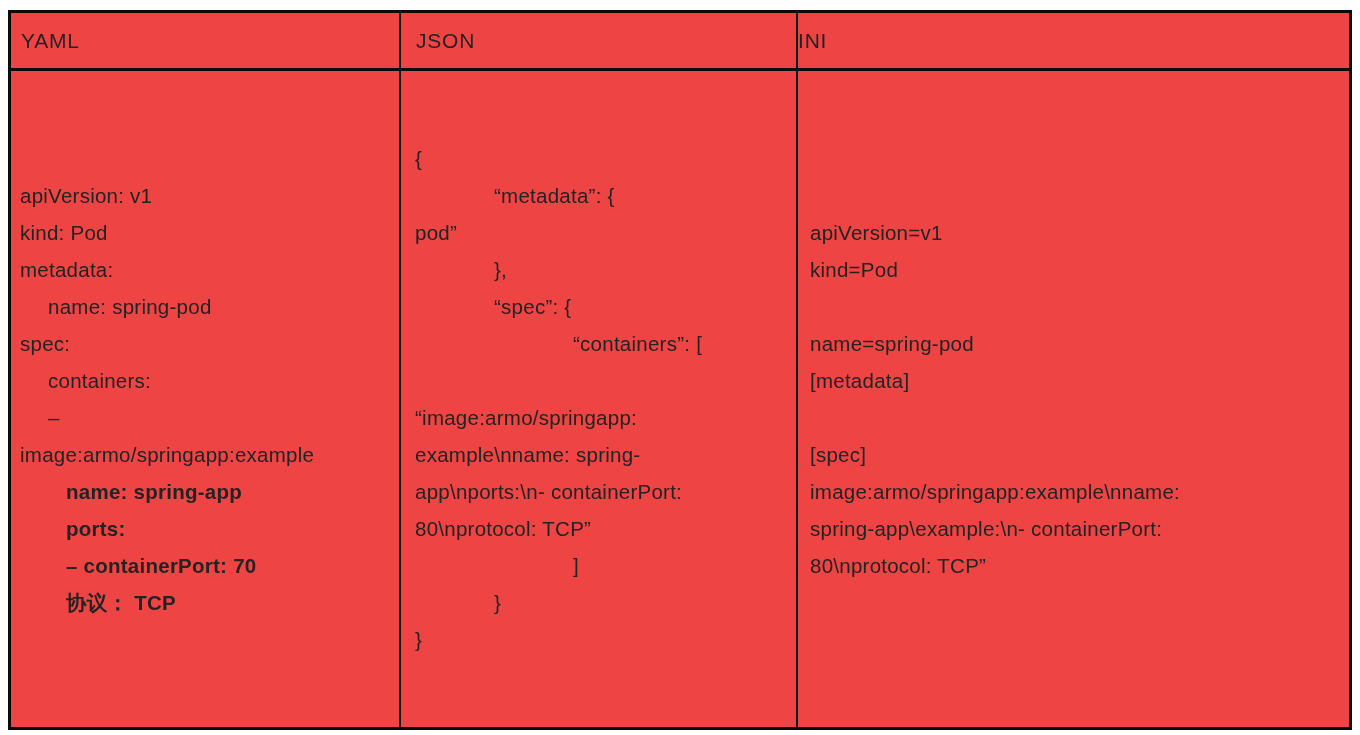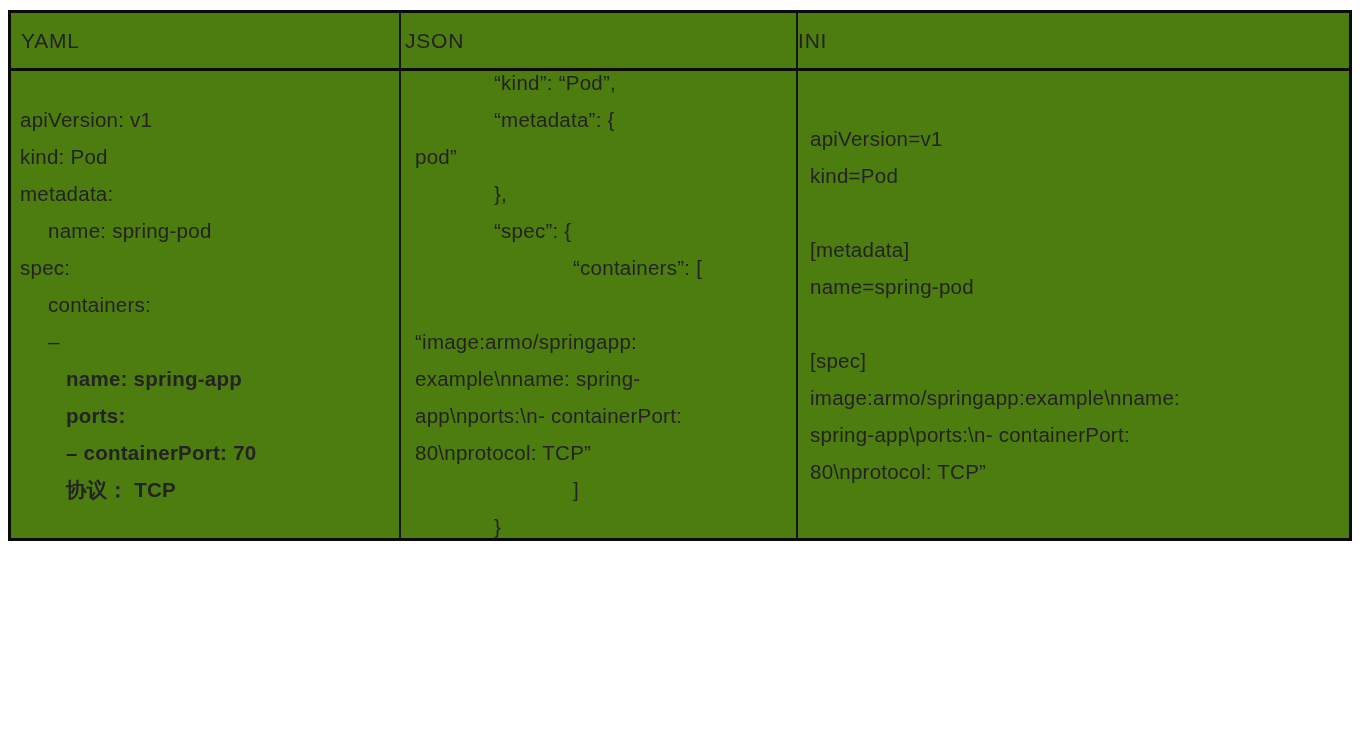--- a/index.html
+++ b/index.html
@@ -5,23 +5,23 @@
   * { margin: 0; padding: 0; box-sizing: border-box; }
   html, body {
     width: 1360px; height: 735px;
     background: #ffffff;
     overflow: hidden;
     font-family: "Liberation Sans", "DejaVu Sans", sans-serif;
   }
   .fmt-table {
     position: absolute;
     left: 8px; top: 10px;
-    width: 1344px; height: 531px;
+    width: 1344px; height: 720px;
     border: 3px solid #0b0b0b;
-    background: #4d7c0f;
+    background: #ef4444;
     display: flex;
     flex-direction: column;
   }
   .header-row {
     display: flex;
     flex: 0 0 58px;
     border-bottom: 3px solid #0b0b0b;
   }
   .body-row {
     display: flex;
@@ -32,21 +32,21 @@
   .col-json { flex: 0 0 397px; border-right: 2px solid #161616; }
   .col-ini  { flex: 1 1 auto; }
   .hcell {
     display: flex;
     align-items: center;
     font-size: 21px;
     letter-spacing: 0.8px;
     color: #232323;
   }
   .col-yaml.hcell { padding-left: 10px; }
-  .col-json.hcell { padding-left: 4px; }
+  .col-json.hcell { padding-left: 15px; }
   .col-ini.hcell  { }
   .cell {
     display: flex;
     flex-direction: column;
     justify-content: center;
     overflow: hidden;
     color: #232323;
   }
   .col-yaml.cell { padding-left: 9px;  padding-right: 20px; }
   .col-json.cell { padding-left: 14px; padding-right: 6px; }
@@ -74,48 +74,48 @@
   </div>
   <div class="body-row">
     <div class="cell col-yaml">
         <div class="line">apiVersion: v1</div>
         <div class="line">kind: Pod</div>
         <div class="line">metadata:</div>
         <div class="line ind-1">name: spring-pod</div>
         <div class="line">spec:</div>
         <div class="line ind-1">containers:</div>
         <div class="line ind-1">–</div>
+        <div class="line">image:armo/springapp:example</div>
         <div class="line ind-2">name: spring-app</div>
         <div class="line ind-2">ports:</div>
         <div class="line ind-2">– containerPort: 70</div>
         <div class="line ind-2">协议： TCP</div>
       </div>
     <div class="cell col-json">
         <div class="line">{</div>
-        <div class="line ind-1">“kind”: “Pod”,</div>
         <div class="line ind-1">“metadata”: {</div>
         <div class="line">pod”</div>
         <div class="line ind-1">},</div>
         <div class="line ind-1">“spec”: {</div>
         <div class="line ind-2">“containers”: [</div>
         <div class="line">&nbsp;</div>
         <div class="line">“image:armo/springapp:</div>
         <div class="line">example\nname: spring-</div>
         <div class="line">app\nports:\n- containerPort:</div>
         <div class="line">80\nprotocol: TCP”</div>
         <div class="line ind-2">]</div>
         <div class="line ind-1">}</div>
         <div class="line">}</div>
       </div>
     <div class="cell col-ini">
         <div class="line">apiVersion=v1</div>
         <div class="line">kind=Pod</div>
         <div class="line">&nbsp;</div>
+        <div class="line">name=spring-pod</div>
         <div class="line">[metadata]</div>
-        <div class="line">name=spring-pod</div>
         <div class="line">&nbsp;</div>
         <div class="line">[spec]</div>
         <div class="line">image:armo/springapp:example\nname:</div>
-        <div class="line">spring-app\ports:\n- containerPort:</div>
+        <div class="line">spring-app\example:\n- containerPort:</div>
         <div class="line">80\nprotocol: TCP”</div>
       </div>
   </div>
 </div>
 
 </body></html>

